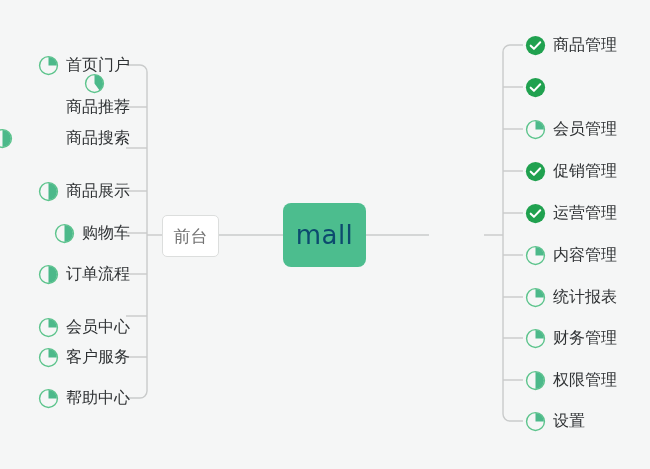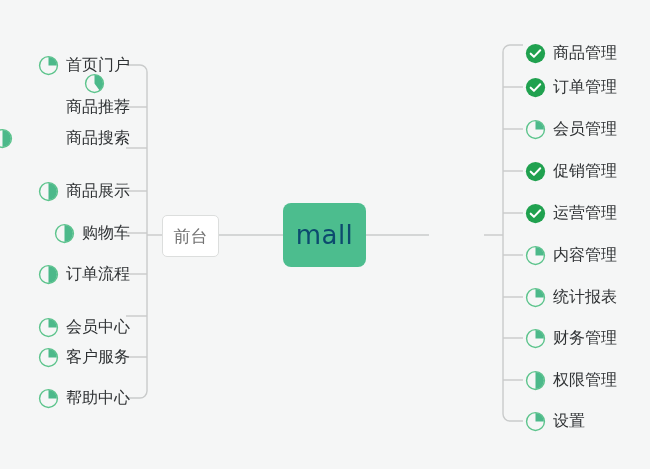--- a/index.html
+++ b/index.html
@@ -185,33 +185,32 @@
       <div class="leaf left-leaf" style="top: 385px;">
         <svg class="leaf-icon" viewBox="0 0 24 24">
           <circle cx="12" cy="12" r="10.2" fill="none" stroke="#5cc48c" stroke-width="1.6"></circle>
           <path d="M 12 12 L 12 2.4000000000000004 A 9.6 9.6 0 0 1 21.6 12 Z" fill="#4cb98a"></path>
         </svg>
         <span class="leaf-label">帮助中心</span>
       </div>
     </div>
 
   <div id="right-leaves">
-      <div class="leaf right-leaf" style="top: 40px;">
+      <div class="leaf right-leaf" style="top: 32px;">
         <svg class="leaf-icon" viewBox="0 0 24 24">
           <circle cx="12" cy="12" r="11" fill="#20a14f"></circle>
           <path d="M6.5 12.2 L10.2 15.8 L17.4 8.3" fill="none" stroke="#ffffff" stroke-width="2.3" stroke-linecap="round" stroke-linejoin="round"></path>
         </svg>
         <span class="leaf-label">商品管理</span>
       </div>
       <div class="leaf right-leaf" style="top: 74px;">
         <svg class="leaf-icon" viewBox="0 0 24 24">
           <circle cx="12" cy="12" r="11" fill="#20a14f"></circle>
           <path d="M6.5 12.2 L10.2 15.8 L17.4 8.3" fill="none" stroke="#ffffff" stroke-width="2.3" stroke-linecap="round" stroke-linejoin="round"></path>
         </svg>
-        <span class="leaf-label">订单管理</span>
       </div>
       <div class="leaf right-leaf" style="top: 116px;">
         <svg class="leaf-icon" viewBox="0 0 24 24">
           <circle cx="12" cy="12" r="10.2" fill="none" stroke="#5cc48c" stroke-width="1.6"></circle>
           <path d="M 12 12 L 12 2.4000000000000004 A 9.6 9.6 0 0 1 21.6 12 Z" fill="#4cb98a"></path>
         </svg>
         <span class="leaf-label">会员管理</span>
       </div>
       <div class="leaf right-leaf" style="top: 158px;">
         <svg class="leaf-icon" viewBox="0 0 24 24">

